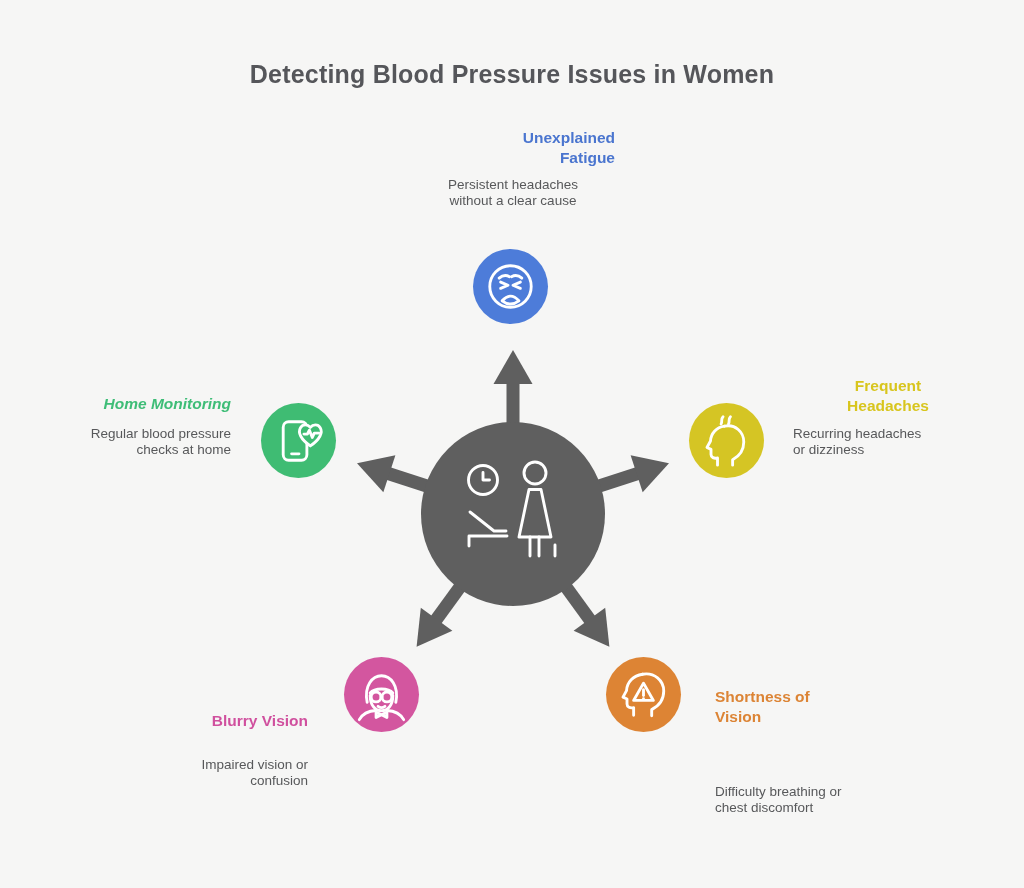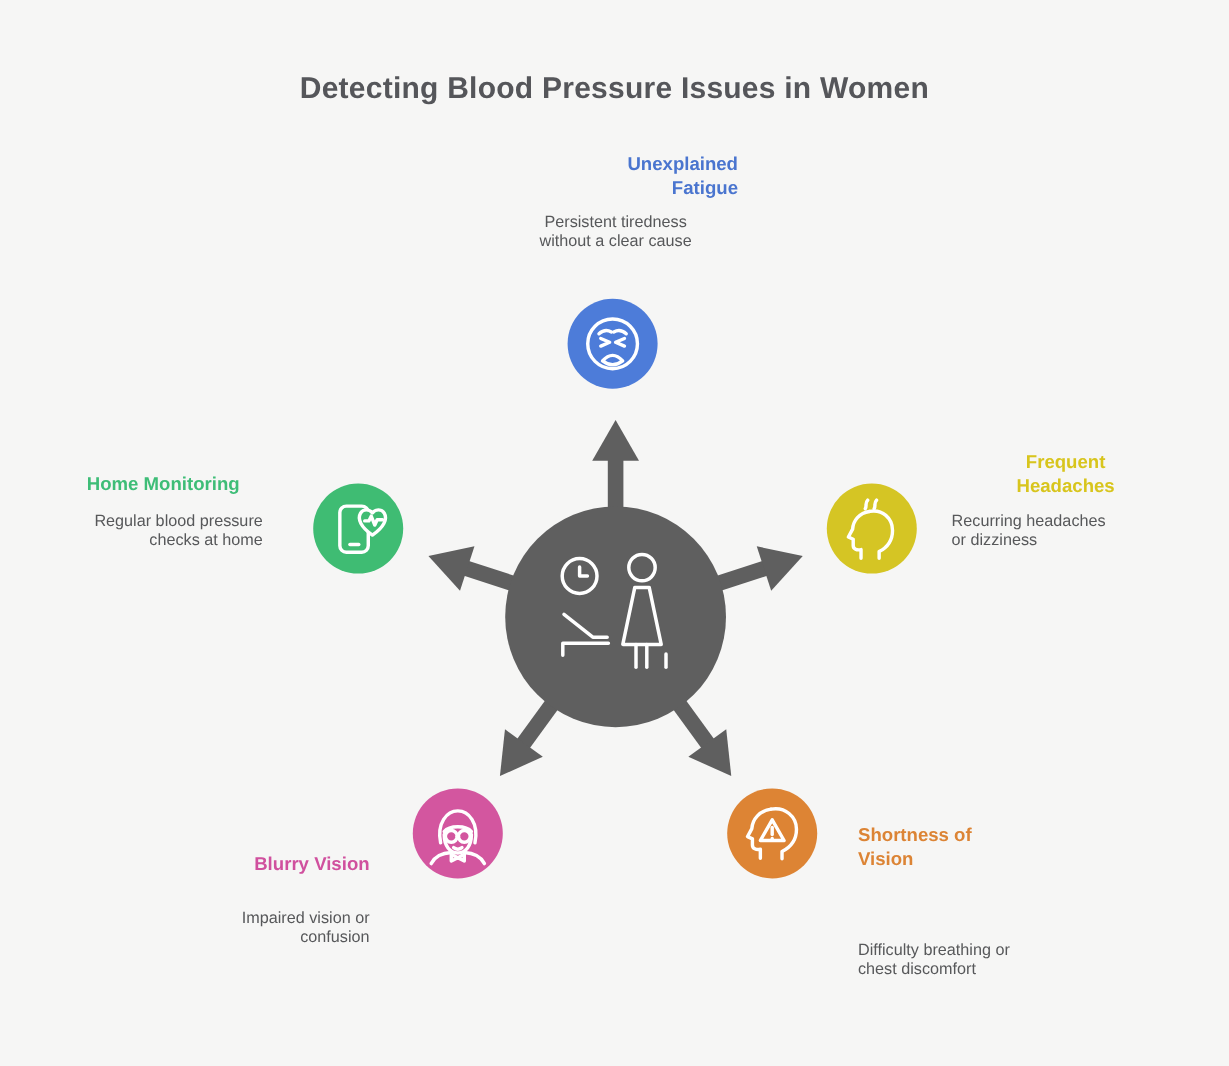--- a/index.html
+++ b/index.html
@@ -42,22 +42,22 @@
 
   
   .l-top { left:411px; top:128px; width:204px; text-align:right; }
   .d-top { left:411px; top:177px; width:204px; text-align:center; }
   .b-top { left:473px; top:249px; }
   
   .l-right { left:793px; top:376px; width:190px; }
   .d-right { left:793px; top:426px; width:190px; }
   .b-right { left:689px; top:403px; }
   
-  .l-left { left:41px; top:394px; width:190px; text-align:center; }
-  .d-left { left:29px; top:426px; width:190px; text-align:right; }
+  .l-left { left:41px; top:394px; width:190px; text-align:right;font-style:italic; }
+  .d-left { left:41px; top:426px; width:190px; text-align:right; }
   .b-left { left:261px; top:403px; }
   
   .l-bl { left:118px; top:687px; width:190px; text-align:right;margin-top:24px; }
   .d-bl { left:118px; top:719px; width:190px; text-align:right;margin-top:38px; }
   .b-bl { left:344px; top:657px; }
   
   .l-br { left:715px; top:687px; width:190px; }
   .d-br { left:715px; top:736px; width:190px;margin-top:48px; }
   .b-br { left:606px; top:657px; }
 
@@ -108,21 +108,21 @@
       </g>
       <g>
         <path d="M130,166 L154,185 L166,185"></path>
         <path d="M129,200 L129,190 L167,190"></path>
       </g>
     </g>
   </svg>
 
   <div class="label c-blue l-top">Unexplained
 Fatigue</div>
-  <div class="desc d-top">Persistent tiredness
+  <div class="desc d-top">Persistent headaches
 without a clear cause</div>
   <div class="bubble bg-blue b-top">
     <svg width="75" height="75" viewBox="0 0 76 76" class="icon-stroke">
       <circle cx="38" cy="38" r="21"></circle>
       <path d="M26.5,29.5 q5,-4.5 10.5,-1.5"></path>
       <path d="M49.5,29.5 q-5,-4.5 -10.5,-1.5"></path>
       <path d="M28,33.5 l7.5,3.2 -7.5,3.2"></path>
       <path d="M48,33.5 l-7.5,3.2 7.5,3.2"></path>
       <path d="M29.5,52.5 q8.5,-9.5 17,0 q-8.5,6.5 -17,0 z"></path>
     </svg>

